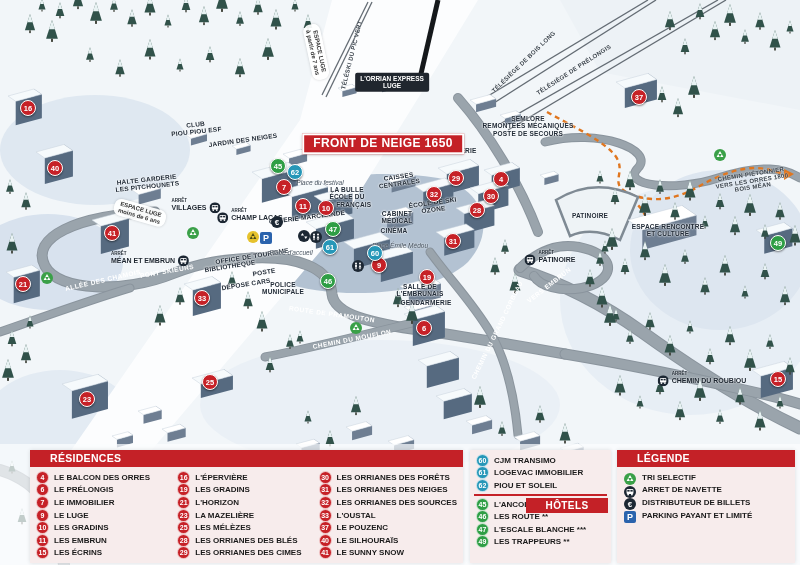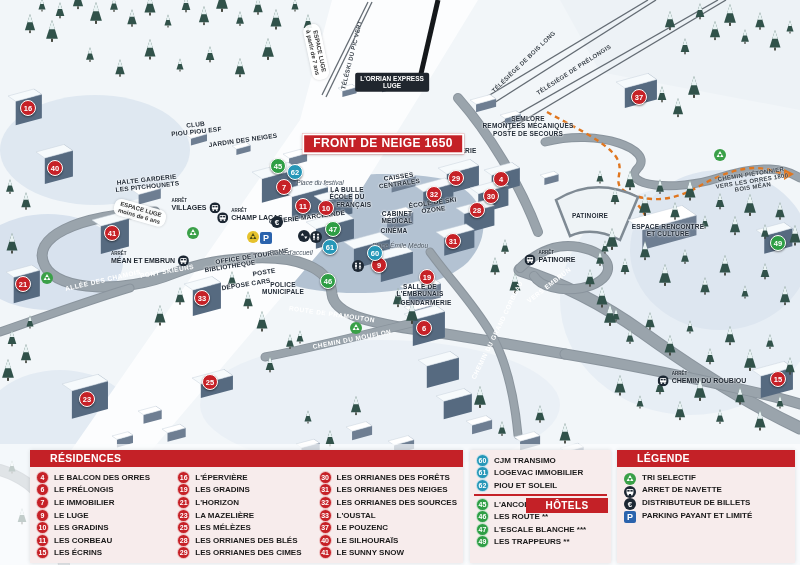--- a/index.html
+++ b/index.html
@@ -1098,21 +1098,21 @@
           <div class="row">
             <span class="num" style="background: rgb(198, 33, 39);">9</span>
             <span class="tx">LE LUGE</span>
           </div>
           <div class="row">
             <span class="num" style="background: rgb(198, 33, 39);">10</span>
             <span class="tx">LES GRADINS</span>
           </div>
           <div class="row">
             <span class="num" style="background: rgb(198, 33, 39);">11</span>
-            <span class="tx">LES CORBEAU</span>
+            <span class="tx">LES EMBRUN</span>
           </div>
           <div class="row">
             <span class="num" style="background: rgb(198, 33, 39);">15</span>
             <span class="tx">LES ÉCRINS</span>
           </div>
         </div>
         <div class="col">
           <div class="row">
             <span class="num" style="background: rgb(198, 33, 39);">16</span>
             <span class="tx">L'ÉPERVIÈRE</span>

